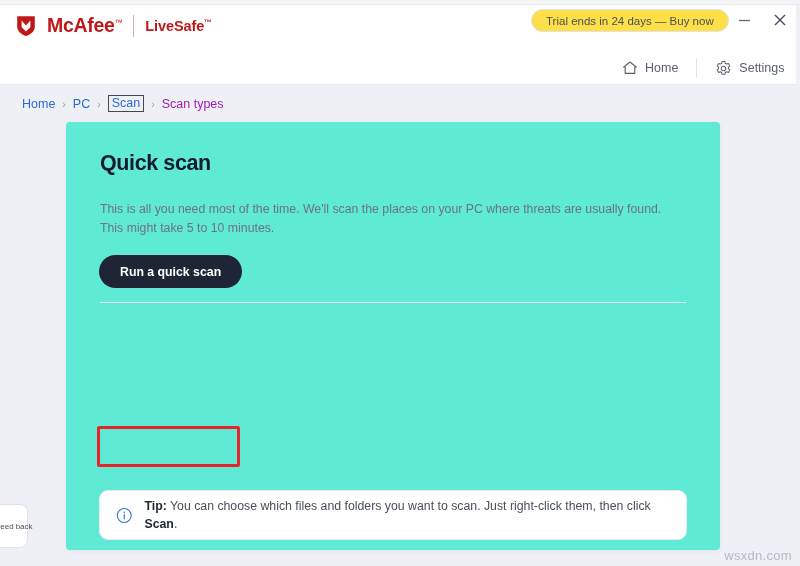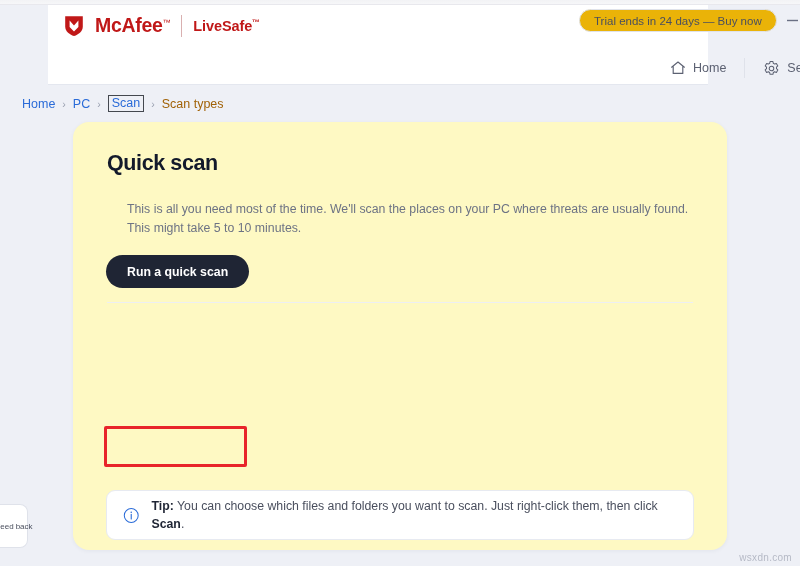--- a/index.html
+++ b/index.html
@@ -24,25 +24,24 @@
     height: 5px;
     background: linear-gradient(#f4f4f5, #fafafa);
     border-bottom: 1px solid #e6e6ea;
     opacity: .75;
   }
 
   
   .app-header {
     position: absolute;
     top: 5px; left: 0;
-    width: 660px;
+    width: 796px;
     height: 80px;
     background: #ffffff;
     border-bottom: 1px solid #e4e7ef;
-    margin-left: 48px;
   }
 
   .brand {
     position: absolute;
     left: 16px;
     top: 9px;
     display: flex;
     align-items: center;
     gap: 11px;
   }
@@ -82,21 +81,21 @@
   .trial-pill {
     position: absolute;
     top: 4px;
     left: 531px;
     height: 23px;
     padding: 0 14px;
     display: flex;
     align-items: center;
     border: 1px solid #dfe2ea;
     border-radius: 12px;
-    background: #eab308;
+    background: #fde047;
     font-size: 11.5px;
     color: #4a4f5e;
     white-space: nowrap;
   }
 
   
   .win-ctrls {
     position: absolute;
     top: 6px;
     left: 735px;
@@ -136,37 +135,37 @@
     position: absolute;
     top: 95px;
     left: 22px;
     display: flex;
     align-items: center;
     gap: 7px;
     font-size: 12.5px;
   }
   .crumb-link { color: #2a6bd8; }
   .crumb-sep  { color: #9aa0b0; font-size: 10.5px; }
-  .crumb-current { color: #a16207; }
+  .crumb-current { color: #a21caf; }
   .crumb-focus {
     color: #2a6bd8;
     border: 1px solid #44484f;
     padding: 0 3px 1px 3px;
     line-height: 14px;
   }
 
   
   .card {
     position: absolute;
-    left: 73px;
+    left: 66px;
     top: 122px;
     width: 654px;
     height: 428px;
-    background: #fef9c3;
-    border-radius: 16px;
+    background: #5eead4;
+    border-radius: 4px;
     box-shadow: 0 1px 4px rgba(40,50,80,.06);
   }
 
   .section-title {
     position: absolute;
     left: 34px;
     font-size: 21.5px;
     font-weight: bold;
     color: #131a2b;
     letter-spacing: -0.4px;
@@ -175,21 +174,21 @@
   .title-full  { top: 205px; }
 
   .section-desc {
     position: absolute;
     left: 34px;
     font-size: 12.3px;
     line-height: 19px;
     color: #6d7384;
     width: 580px;
   }
-  .desc-quick { top: 78px; margin-left: 20px; }
+  .desc-quick { top: 78px; }
   .desc-full  { top: 252px; }
 
   .btn-pill {
     position: absolute;
     left: 33px;
     height: 33px;
     background: #1f2534;
     color: #ffffff;
     border: none;
     border-radius: 17px;
@@ -269,21 +268,21 @@
     color: #4a4f5e;
     line-height: 9px;
     text-align: center;
   }
 
   
   .watermark {
     position: absolute;
     right: 8px;
     bottom: 3px;
-    font-size: 10px;
+    font-size: 13px;
     color: #b6bac6;
     letter-spacing: .3px;
   }
 </style>
 </head>
 <body>
 
 <div class="top-sliver"></div>
 
 <div class="app-header">

